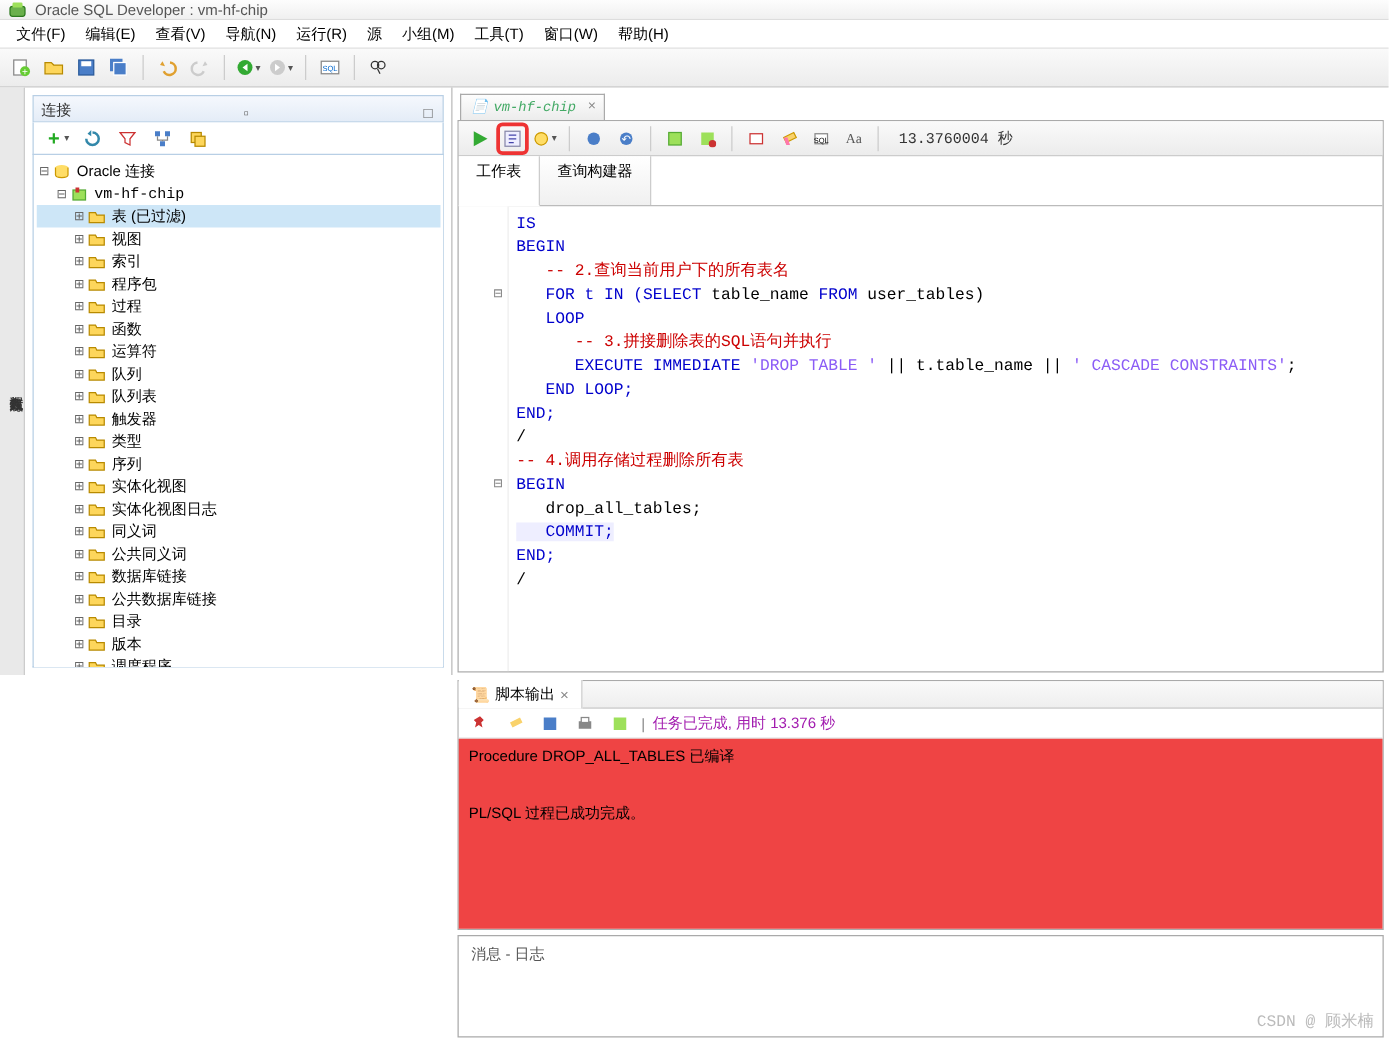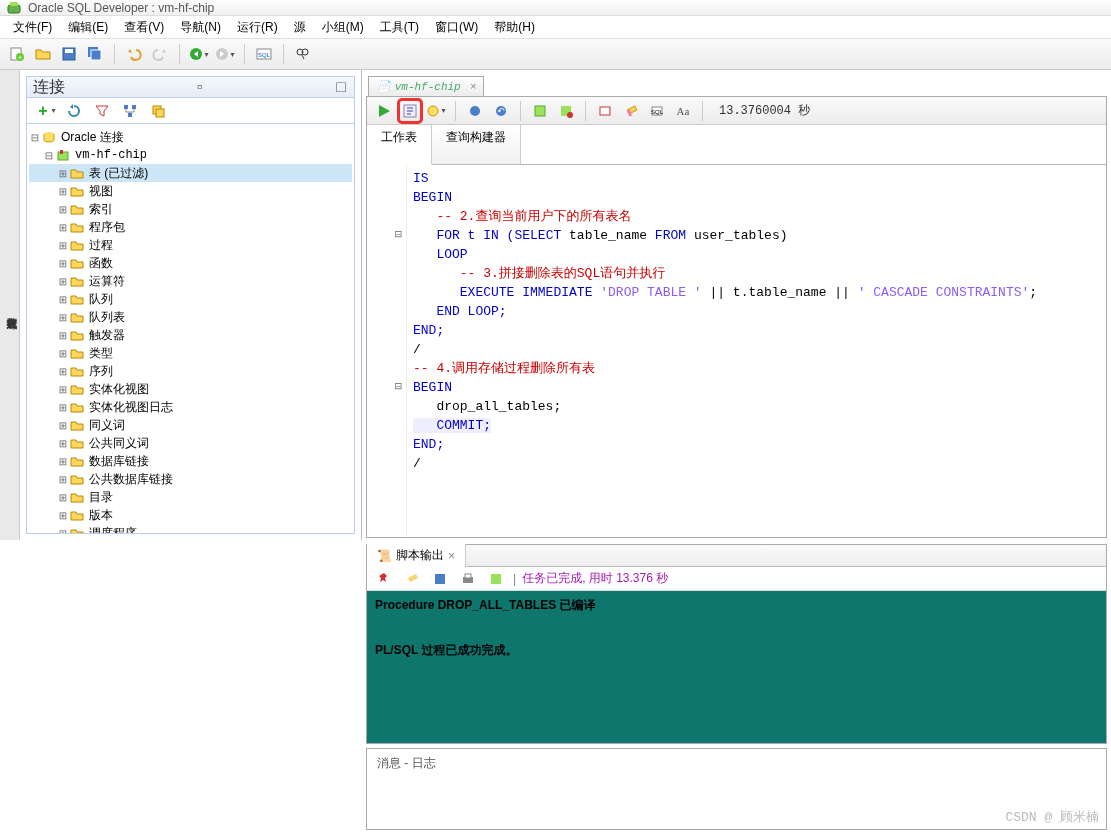--- a/index.html
+++ b/index.html
@@ -8,21 +8,21 @@
 .titlebar .app-icon { width: 16px; height: 16px; margin-right: 6px; }
 .titlebar .title { color: #555; }
 .menubar { height: 22px; display: flex; align-items: center; padding: 2px 6px; gap: 2px; }
 .menubar .mi { padding: 2px 7px; cursor: default; }
 .maintb { height: 32px; border-top: 1px solid #e0e0e0; border-bottom: 1px solid #c8c8c8; background: linear-gradient(#fafafa,#ececec); display: flex; align-items: center; padding: 0 6px; gap: 4px; }
 .tb-btn { width: 22px; height: 22px; display: inline-flex; align-items: center; justify-content: center; cursor: pointer; border-radius: 3px; }
 .tb-sep { width: 1px; height: 20px; background: #ccc; margin: 0 4px; }
 .workspace { display: flex; height: 470px; }
 .leftcol { width: 20px; background: #e9e9e9; border-right: 1px solid #ccc; writing-mode: vertical-rl; text-align: center; padding-top: 8px; font-size: 11px; color: #333; }
 .leftpane { width: 342px; border-right: 1px solid #bbb; display: flex; flex-direction: column; }
-.pane-header { height: 22px; background: linear-gradient(#f5f8fd,#e4ecf7); border: 1px solid #b8cfe5; display: flex; align-items: center; padding: 0 6px; font-size: 16px; color: #333; margin: 6px 6px 0 6px; }
+.pane-header { height: 22px; background: linear-gradient(#f5f8fd,#e4ecf7); border: 1px solid #b8cfe5; display: flex; align-items: flex-end; padding: 0 6px; font-size: 12px; color: #333; margin: 6px 6px 0 6px; }
 .pane-header .x { margin-left: auto; cursor: pointer; color: #666; padding: 0 2px;}
 .pane-tb { height: 26px; display: flex; align-items: center; padding: 0 8px; gap: 6px; border: 1px solid #b8cfe5; border-top: none; margin: 0 6px; background: #fff;}
 .tree { flex: 1; overflow: auto; border: 1px solid #b8cfe5; border-top: none; margin: 0 6px 6px 6px; padding: 4px 2px; background: #fff; font-family: "Microsoft YaHei","SimSun",sans-serif; position:relative;}
 .tree-row { display: flex; align-items: center; height: 18px; white-space: nowrap; cursor: default; }
 .tree-row.sel { background: #cde6f7; }
 .tree-row .tw { width: 12px; text-align: center; color: #666; font-size: 10px; cursor: pointer;}
 .tree-row .ic { width: 16px; height: 16px; display: inline-flex; align-items: center; justify-content: center; margin-right: 2px; }
 .tree-row .lab { padding-left: 2px; }
 .indent1 { padding-left: 14px; }
 .indent2 { padding-left: 28px; }
@@ -41,21 +41,21 @@
 .code { flex: 1; font-family: "Courier New", monospace; font-size: 13px; line-height: 19px; padding: 4px 6px; white-space: pre; color: #000; overflow: auto;}
 .kw { color: #0000cc; font-weight: normal; }
 .cm { color: #cc0000; }
 .str { color: #8b5cf6; }
 .output-block { margin: 4px 4px; border: 1px solid #aaa; height: 200px; display: flex; flex-direction: column;}
 .out-tabs { height: 22px; display: flex; align-items: center; border-bottom: 1px solid #bbb; background: linear-gradient(#fafafa,#eee); }
 .out-tab { padding: 3px 10px; border-right: 1px solid #ccc; display: flex; align-items: center; gap: 4px; background:#fff;}
 .out-tab .x { color: #888; cursor: pointer;}
 .out-tb { height: 24px; display: flex; align-items: center; padding: 0 6px; gap: 6px; border-bottom: 1px solid #ddd; background: #fff; }
 .out-status { color: #a21caf; }
-.out-body { flex: 1; padding: 6px 8px; background: #0f766e; font-family: "Microsoft YaHei","SimSun",sans-serif; white-space: pre-line; font-weight: bold; }
+.out-body { flex: 1; padding: 6px 8px; background: #ef4444; font-family: "Microsoft YaHei","SimSun",sans-serif; white-space: pre-line; }
 .msg-block { margin: 0 4px; border: 1px solid #aaa; height: 82px; background: #fff;}
 .msg-title { padding: 6px 10px; color: #555; }
 .watermark { position: absolute; right: 12px; bottom: 8px; color: #bbb; font-size: 13px; font-family: Liberation Mono, monospace; }
 svg { display:block; }
 .redbox { outline: 3px solid #e33; outline-offset: -1px; }
 .tb-btn.dd::after { content:"▾"; font-size:8px; color:#555; margin-left:1px;}
 .elapsed { font-family:"Courier New",monospace; font-size:12px; color:#333; margin-left:8px;}
 </style>
 </head>
 <body>

